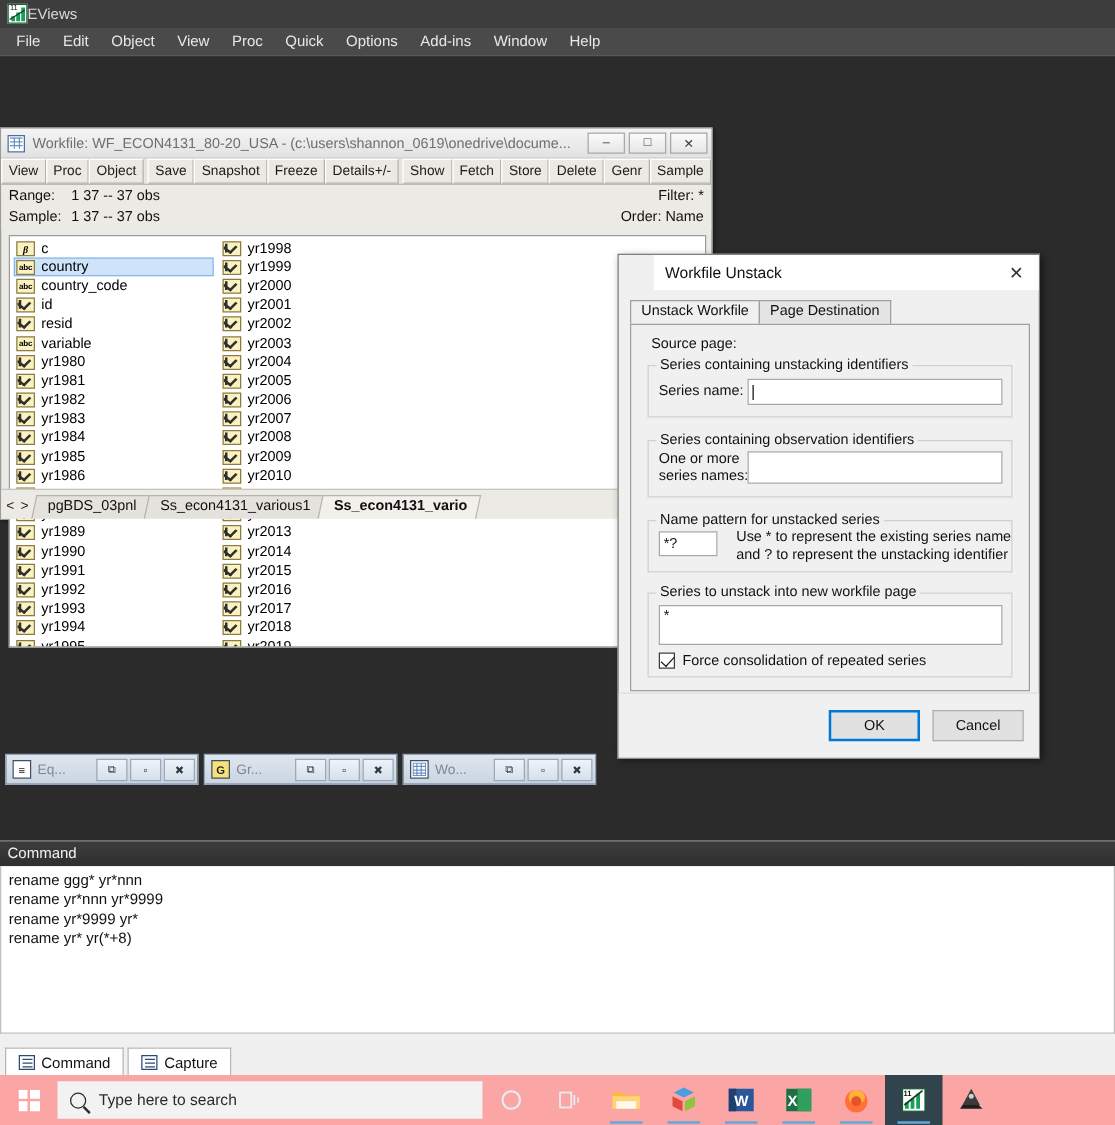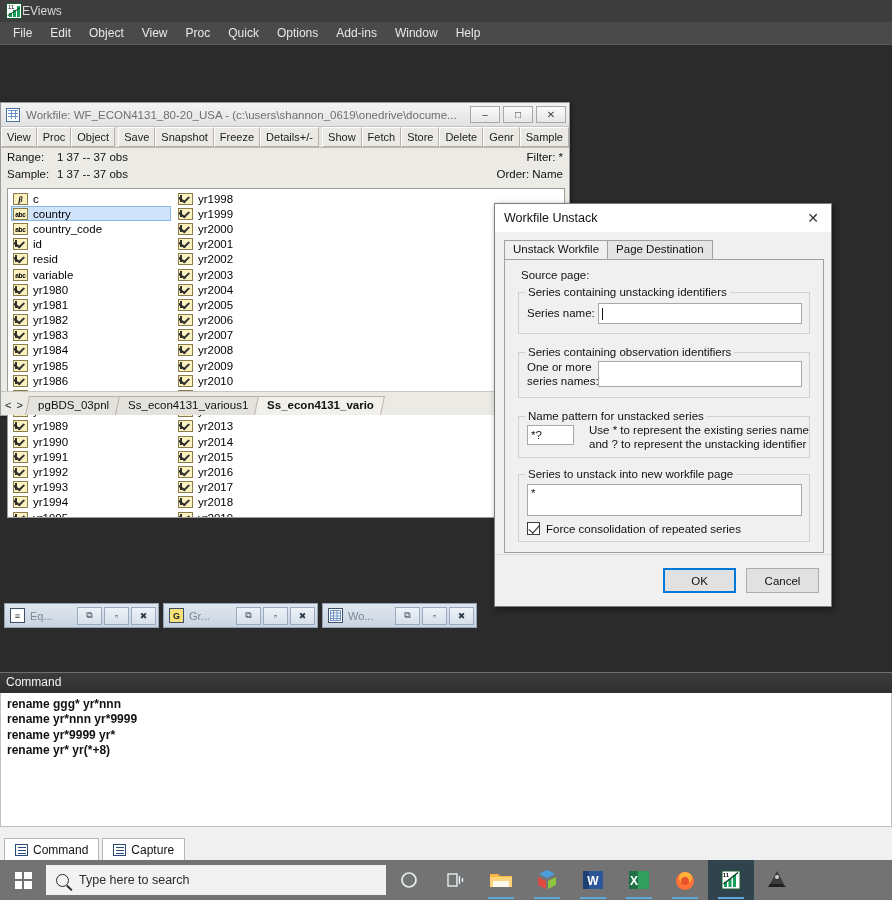--- a/index.html
+++ b/index.html
@@ -174,21 +174,21 @@
   }
   #command-header {
     height: 20px; background: linear-gradient(#3c3c3c,#2f2f2f);
     color: #f2f2f2; font-size: 12px; padding: 2px 0 0 6px;
   }
   #command-body {
     position: absolute; left: 0; top: 20px; width: 892px; height: 134px;
     background: #ffffff; border: 1px solid #c0c0c0; border-top: none;
     padding: 4px 6px; overflow: hidden;
   }
-  .cmd-line { font-size: 12px; color: #111; line-height: 15.4px; white-space: pre; font-weight: bold; }
+  .cmd-line { font-size: 12px; color: #111; line-height: 15.4px; white-space: pre; }
   #command-tabs {
     position: absolute; left: 0; bottom: 0; width: 892px; height: 30px;
     background: #f0f0f0; display: flex; align-items: flex-end; padding-left: 4px;
   }
   .cmd-tab {
     height: 22px; display: flex; align-items: center; gap: 5px;
     padding: 0 10px; font-size: 12px; color: #111;
     background: #ffffff; border: 1px solid #b6b6b6; border-bottom: none;
     margin-right: 3px; cursor: default;
   }
@@ -196,21 +196,21 @@
     width: 13px; height: 12px; border: 1px solid #2a4a7a; background: #fff; position: relative;
   }
   .cmd-tab .doc-ico::before {
     content: ""; position: absolute; left: 2px; top: 2px; width: 8px; height: 1px;
     background: #2a4a7a; box-shadow: 0 3px 0 #2a4a7a, 0 6px 0 #2a4a7a;
   }
 
   
   #taskbar {
     position: absolute; left: 0; bottom: 0; width: 892px; height: 40px;
-    background: #737373; display: flex; align-items: center;
+    background: #fca5a5; display: flex; align-items: center;
   }
   #start-btn {
     width: 46px; height: 40px; display: flex; align-items: center; justify-content: center; cursor: default;
   }
   #start-btn .wlogo {
     width: 17px; height: 17px; display: grid; grid-template-columns: 1fr 1fr;
     grid-template-rows: 1fr 1fr; gap: 2px;
   }
   #start-btn .wlogo i { background: #ffffff; display: block; }
   #search-box {
@@ -233,20 +233,21 @@
   .task-icon.active { background: #31434d; }
   .task-icon .underline {
     position: absolute; bottom: 1px; left: 10px; width: 26px; height: 2.5px; background: #5fa8dc;
   }
 
   
   #dialog {
     position: absolute; left: 494px; top: 203px; width: 338px; height: 404px;
     background: #f0f0f0; border: 1px solid #7d7d7d;
     box-shadow: 2px 2px 6px rgba(0,0,0,.45);
+    padding-left: 28px;
   }
   #dlg-titlebar {
     height: 28px; background: #ffffff; display: flex; align-items: center;
     padding-left: 9px; border-bottom: 1px solid #ffffff;
   }
   #dlg-title-text { font-size: 12.5px; color: #111; flex: 1; }
   #dlg-close {
     width: 36px; height: 27px; display: flex; align-items: center; justify-content: center;
     font-size: 14px; color: #333; cursor: default;
   }

